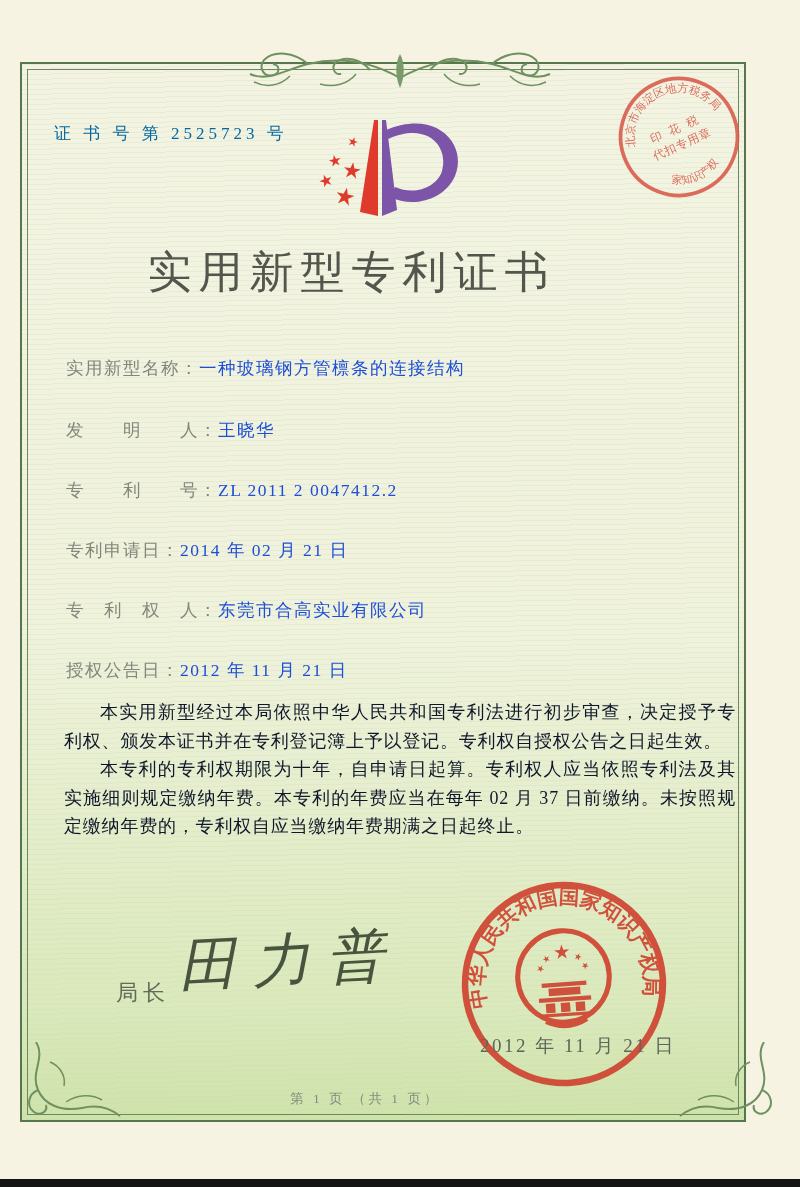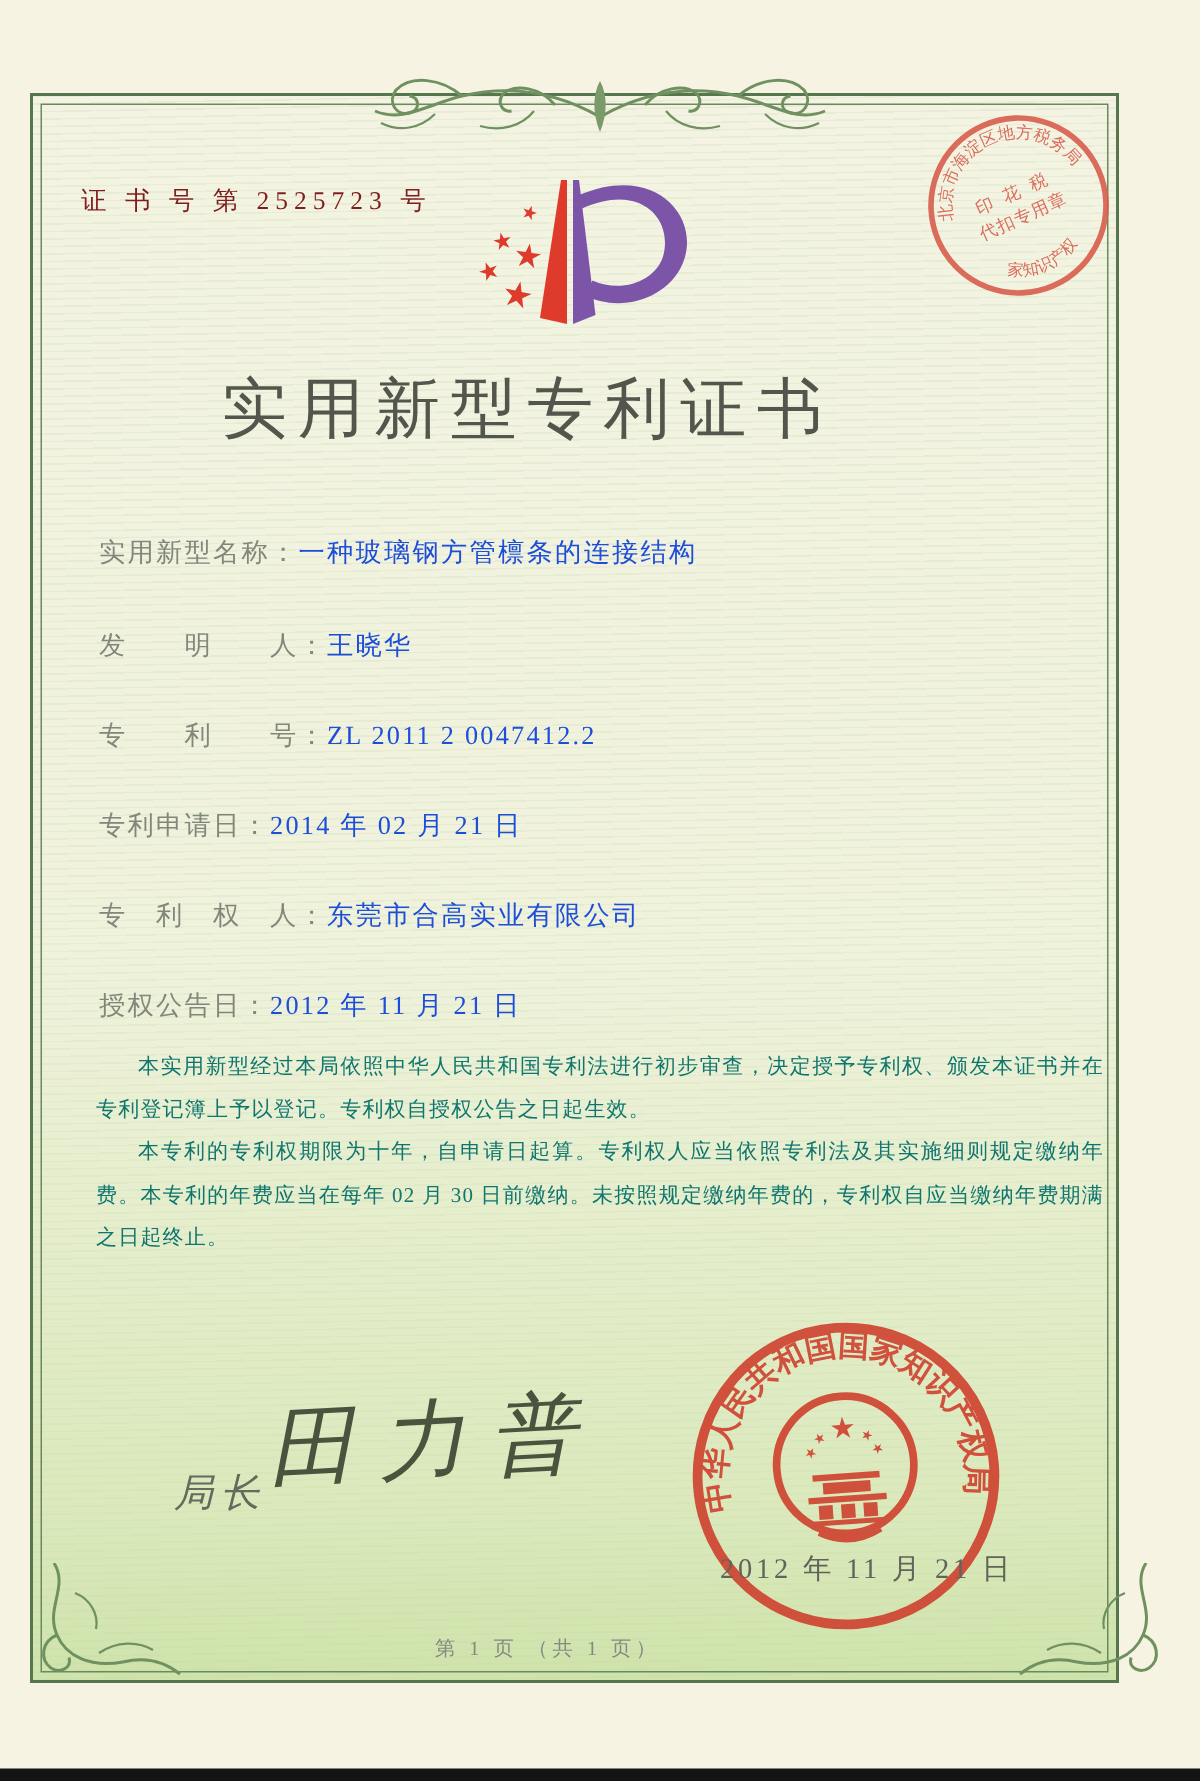--- a/index.html
+++ b/index.html
@@ -17,40 +17,40 @@
       repeating-linear-gradient(179deg, rgba(118,168,98,.13) 0 1px, rgba(255,255,255,0) 1px 5px);
   }
   .frame-inner{
     position:absolute;left:5px;top:5px;right:5px;bottom:5px;
     border:1.6px solid #6a8a5e;
   }
   .scan-bar{position:absolute;left:0;bottom:0;width:800px;height:8px;background:#141414;}
   
   .cert-no{
     position:absolute;left:54px;top:122px;
-    font-size:17px;color:#7f1d1d;letter-spacing:4px;
+    font-size:17px;color:#0369a1;letter-spacing:4px;
   }
   .title{
     position:absolute;left:0;top:243px;width:703px;text-align:center;
     font-size:44px;color:#53564c;letter-spacing:7px;font-weight:400;margin:0;
   }
   .field{
     position:absolute;left:66px;width:660px;
     font-size:17.5px;color:#81887b;letter-spacing:1.5px;white-space:nowrap;
   }
   .field .value{color:#1d4ed8;}
   .paragraphs{
     position:absolute;left:64px;top:698px;width:672px;
-    font-size:14px;line-height:28.5px;color:#0f766e;letter-spacing:.8px;
+    font-size:18px;line-height:28.5px;color:#0f172a;letter-spacing:.8px;
     text-align:justify;
   }
   .paragraphs p{margin:0;text-indent:2em;}
   .sig-role{
     position:absolute;left:116px;top:978px;
-    font-size:26px;color:#626c5c;letter-spacing:5px;font-style:italic;
+    font-size:22px;color:#626c5c;letter-spacing:5px;
   }
   .sig-name{
     position:absolute;left:178px;top:922px;
     font-size:58px;color:#49543f;font-style:italic;letter-spacing:16px;
     transform:rotate(-3deg);font-family:"DejaVu Serif",serif;
   }
   .seal-date{
     position:absolute;left:480px;top:1033px;
     font-size:19px;color:#5f655a;letter-spacing:2.5px;z-index:4;
   }
@@ -127,21 +127,21 @@
 
 <div class="field" style="top:356px"><span>实用新型名称：</span><span class="value">一种玻璃钢方管檩条的连接结构</span></div>
 <div class="field" style="top:418px"><span>发　　明　　人：</span><span class="value">王晓华</span></div>
 <div class="field" style="top:478px"><span>专　　利　　号：</span><span class="value">ZL 2011 2 0047412.2</span></div>
 <div class="field" style="top:538px"><span>专利申请日：</span><span class="value">2014 年 02 月 21 日</span></div>
 <div class="field" style="top:598px"><span>专　利　权　人：</span><span class="value">东莞市合高实业有限公司</span></div>
 <div class="field" style="top:658px"><span>授权公告日：</span><span class="value">2012 年 11 月 21 日</span></div>
 
 <div class="paragraphs">
   <p>本实用新型经过本局依照中华人民共和国专利法进行初步审查，决定授予专利权、颁发本证书并在专利登记簿上予以登记。专利权自授权公告之日起生效。</p>
-  <p>本专利的专利权期限为十年，自申请日起算。专利权人应当依照专利法及其实施细则规定缴纳年费。本专利的年费应当在每年 02 月 30 日前缴纳。未按照规定缴纳年费的，专利权自应当缴纳年费期满之日起终止。</p>
+  <p>本专利的专利权期限为十年，自申请日起算。专利权人应当依照专利法及其实施细则规定缴纳年费。本专利的年费应当在每年 02 月 37 日前缴纳。未按照规定缴纳年费的，专利权自应当缴纳年费期满之日起终止。</p>
 </div>
 
 <div class="sig-role">局长</div>
 <div class="sig-name">田力普</div>
 
 <svg class="stamp-svg" width="150" height="150" viewBox="0 0 180 180">
   <defs>
     <path id="stampTopArc" d="M41.1,112.8 A54,54 0 1 1 138.9,112.8"></path>
     <path id="stampBottomArc" d="M55.5,134.1 A56,56 0 0 0 124.5,134.1"></path>
   </defs>

